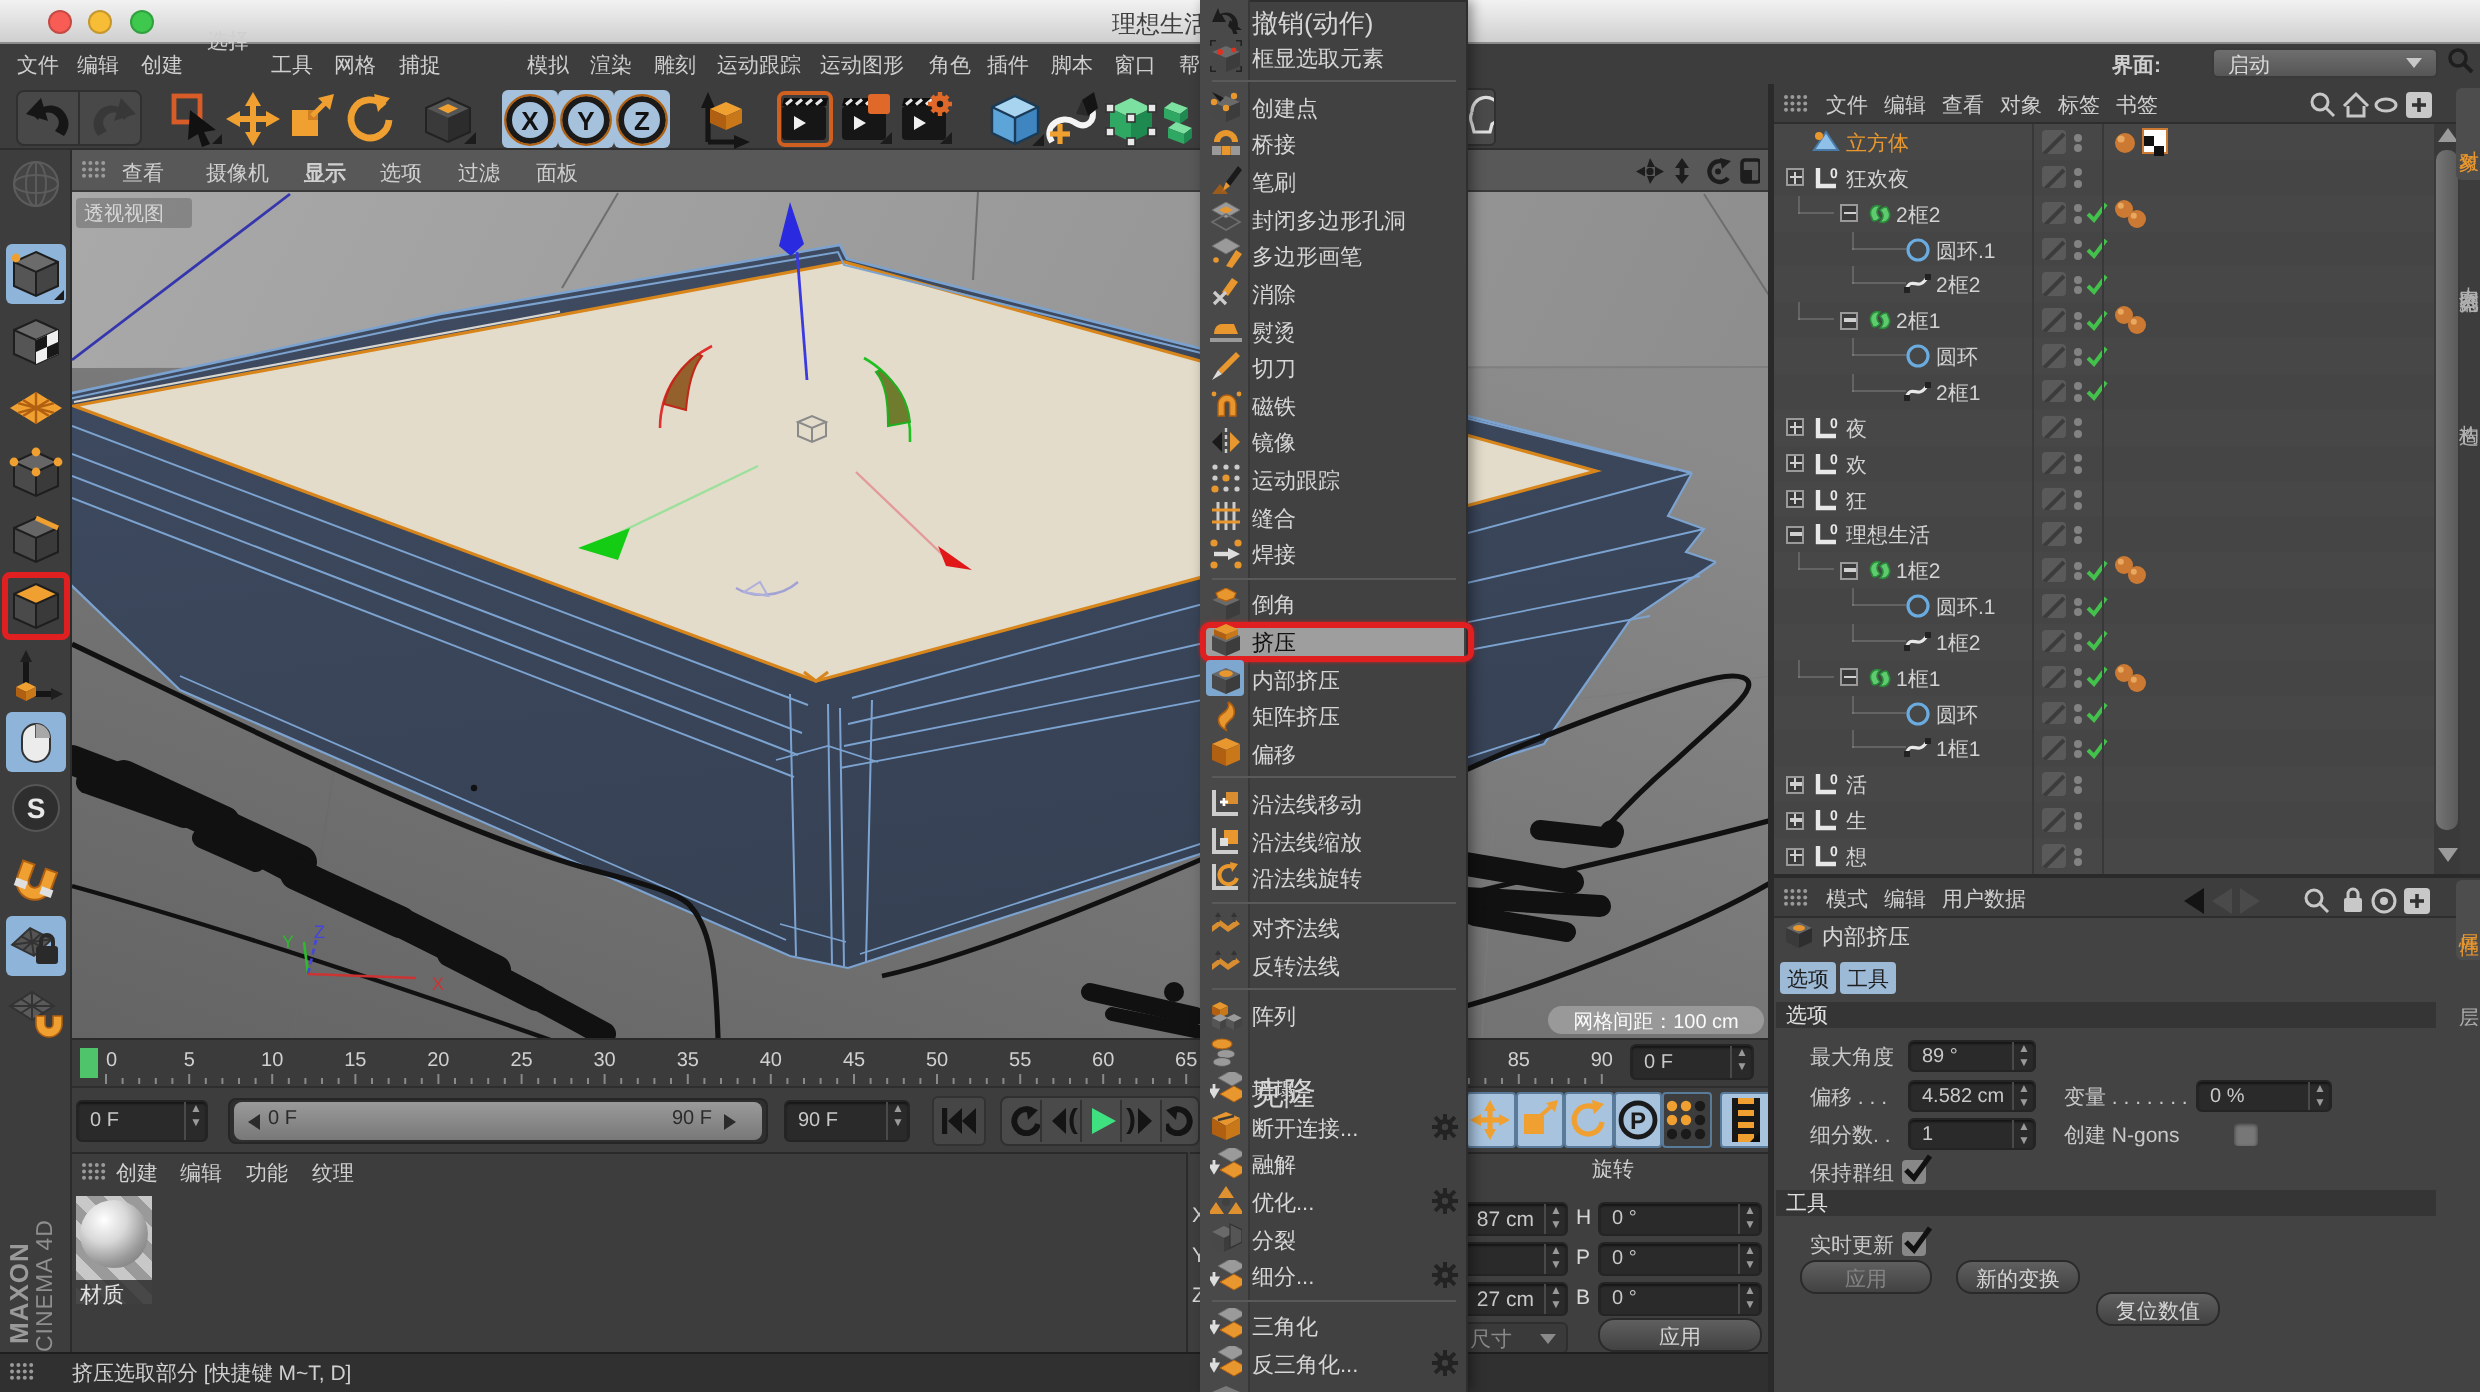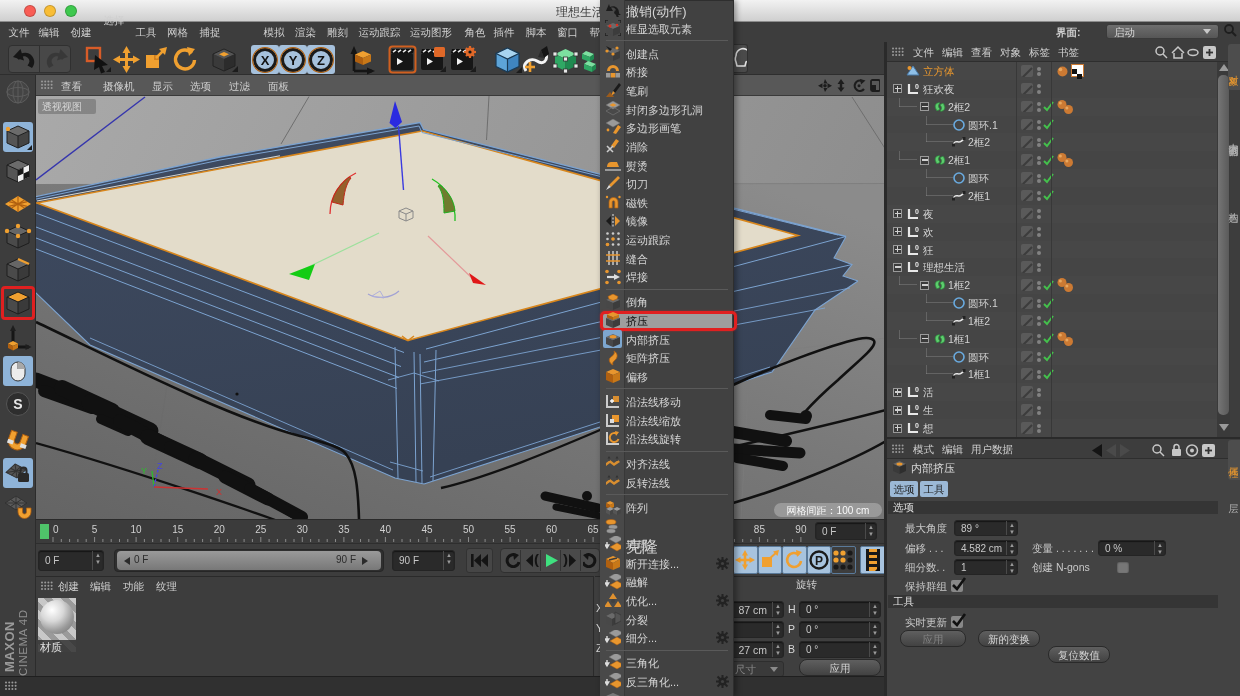--- a/index.html
+++ b/index.html
@@ -335,21 +335,21 @@
         <circle cx="8.4" cy="4.7" r="1"></circle>
         <circle cx="11.600000000000001" cy="4.7" r="1"></circle>
         <circle cx="2.0" cy="7.9" r="1"></circle>
         <circle cx="5.2" cy="7.9" r="1"></circle>
         <circle cx="8.4" cy="7.9" r="1"></circle>
         <circle cx="11.600000000000001" cy="7.9" r="1"></circle>
       </g>
     </svg>
     <div class="abs txt" style="left:61px;top:80px;width:23.0px;height:13px;">查看</div>
     <div class="abs txt" style="left:103px;top:80px;width:33.5px;height:13px;">摄像机</div>
-    <div class="abs txt" style="left:152px;top:80px;width:23.0px;height:13px;">显示</div>
+    <div class="abs txt" style="left:152px;top:80px;width:23.0px;height:13px;font-weight:bold;">显示</div>
     <div class="abs txt" style="left:190px;top:80px;width:23.0px;height:13px;">选项</div>
     <div class="abs txt" style="left:229px;top:80px;width:23.0px;height:13px;">过滤</div>
     <div class="abs txt" style="left:268px;top:80px;width:23.0px;height:13px;">面板</div>
     <svg class="abs" style="left:818px;top:79px" width="62" height="14" viewBox="0 0 62 14">
       <g fill="#1d1d1d" stroke="#1d1d1d">
 <path d="M7 0 L9.5 4.5 L5.5 4.5 Z M7 13 L9.5 9 L5.5 9 Z M0 6.7 L4.5 4.2 L4.5 9.2 Z M14 6.7 L9.5 4.2 L9.5 9.2 Z" stroke="none"></path>
         <circle cx="7" cy="6.7" r="1.8" stroke="none"></circle>
 <path d="M23 0 L26.5 5 L19.5 5 Z M23 13 L26.5 8.5 L19.5 8.5 Z" stroke="none"></path>
         <line x1="23" y1="3" x2="23" y2="10" stroke-width="2.4"></line>
 <path d="M44 2 A5.2 5.2 0 1 0 46 10" fill="none" stroke-width="2.2"></path>
@@ -748,20 +748,21 @@
         <circle cx="2.0" cy="4.7" r="1"></circle>
         <circle cx="5.2" cy="4.7" r="1"></circle>
         <circle cx="8.4" cy="4.7" r="1"></circle>
         <circle cx="11.600000000000001" cy="4.7" r="1"></circle>
         <circle cx="2.0" cy="7.9" r="1"></circle>
         <circle cx="5.2" cy="7.9" r="1"></circle>
         <circle cx="8.4" cy="7.9" r="1"></circle>
         <circle cx="11.600000000000001" cy="7.9" r="1"></circle>
       </g>
     </svg>
+    <div class="abs" style="left:36px;top:680px;width:400px;height:14px;color:#cfcfcf;font-size:10.5px">挤压选取部分 [快捷键 M~T, D]</div>
     <div class="abs" style="left:884px;top:42px;width:3px;height:654px;background:#2a2a2a"></div>
     <div class="abs" style="left:887px;top:42px;width:353px;height:654px;background:#444"></div>
     <div class="abs" style="left:887px;top:42px;width:353px;height:20px;background:#3d3d3d;border-bottom:1px solid #2e2e2e"></div>
     <svg class="abs" style="left:891px;top:47px" width="14" height="11" viewBox="0 0 14 11">
       <g fill="#9a9a9a">
         <circle cx="2.0" cy="1.5" r="1"></circle>
         <circle cx="5.2" cy="1.5" r="1"></circle>
         <circle cx="8.4" cy="1.5" r="1"></circle>
         <circle cx="11.600000000000001" cy="1.5" r="1"></circle>
         <circle cx="2.0" cy="4.7" r="1"></circle>

